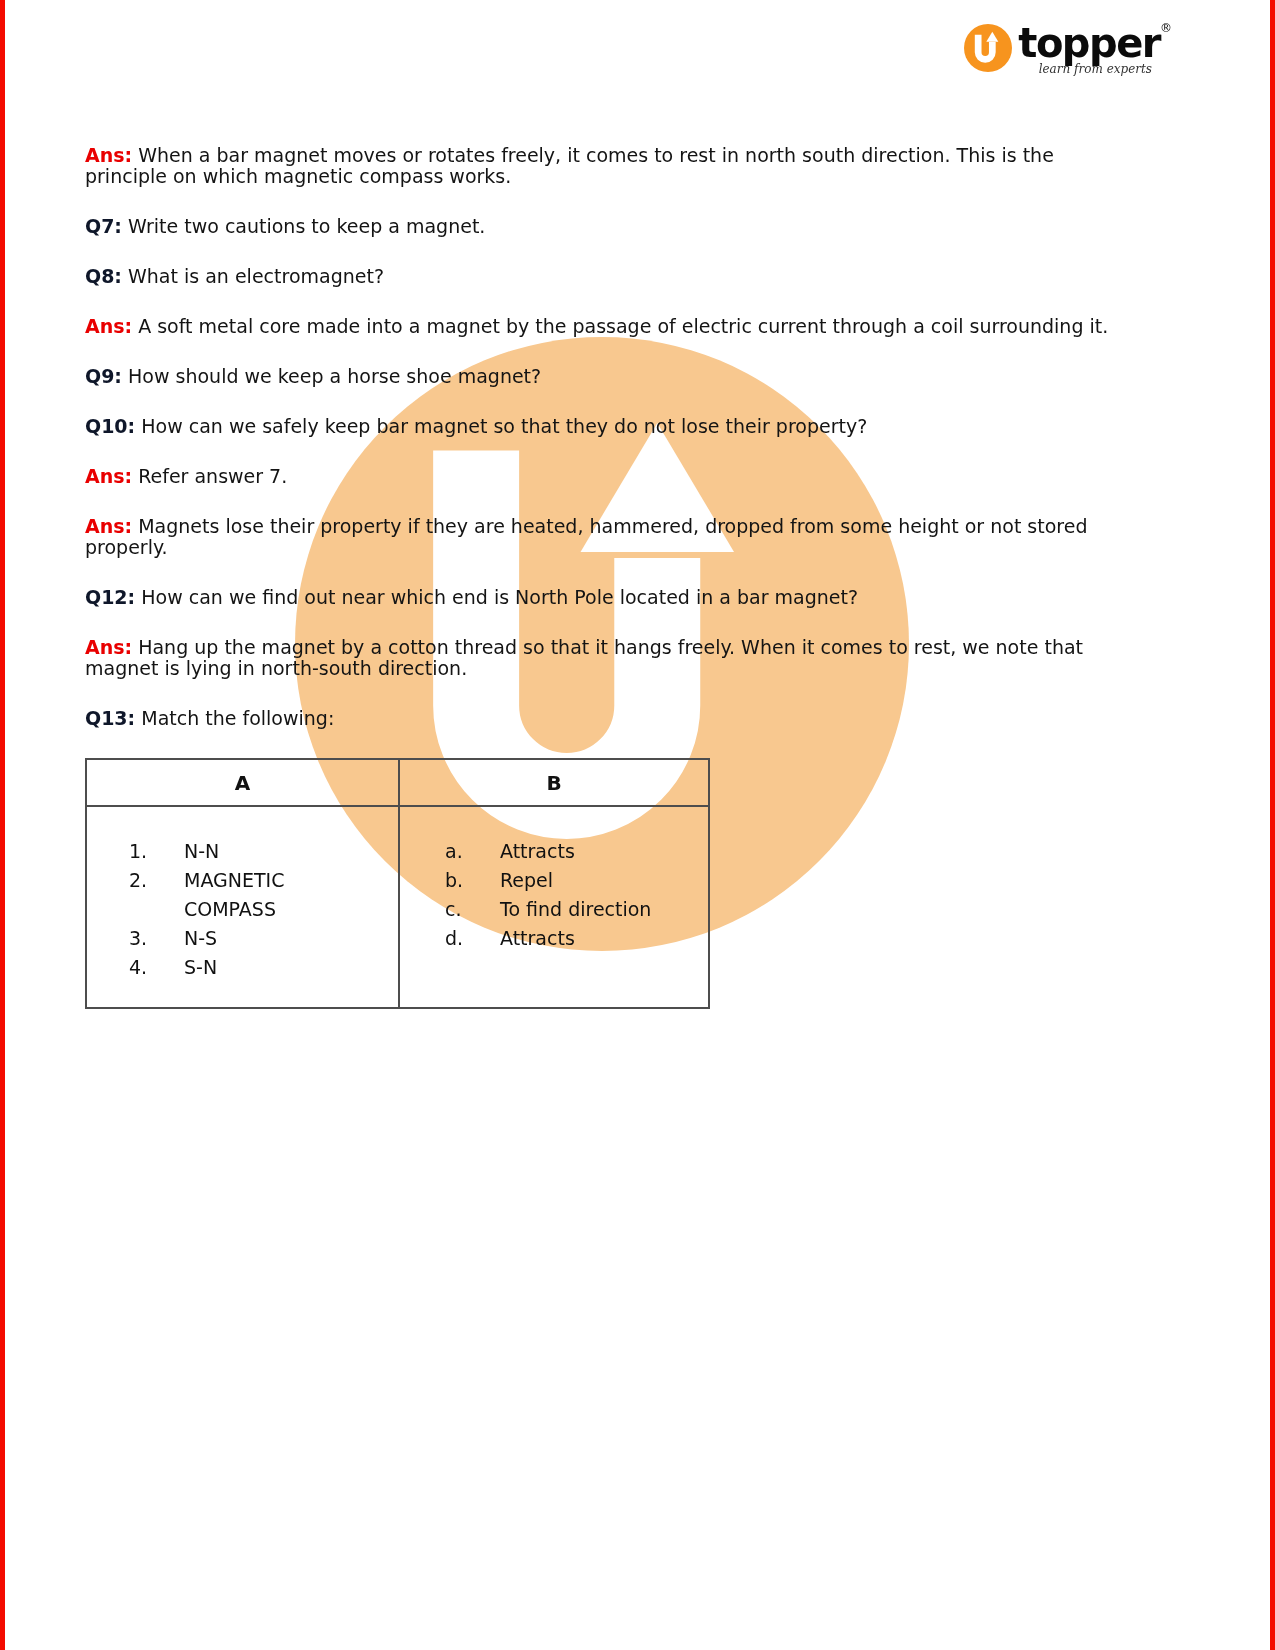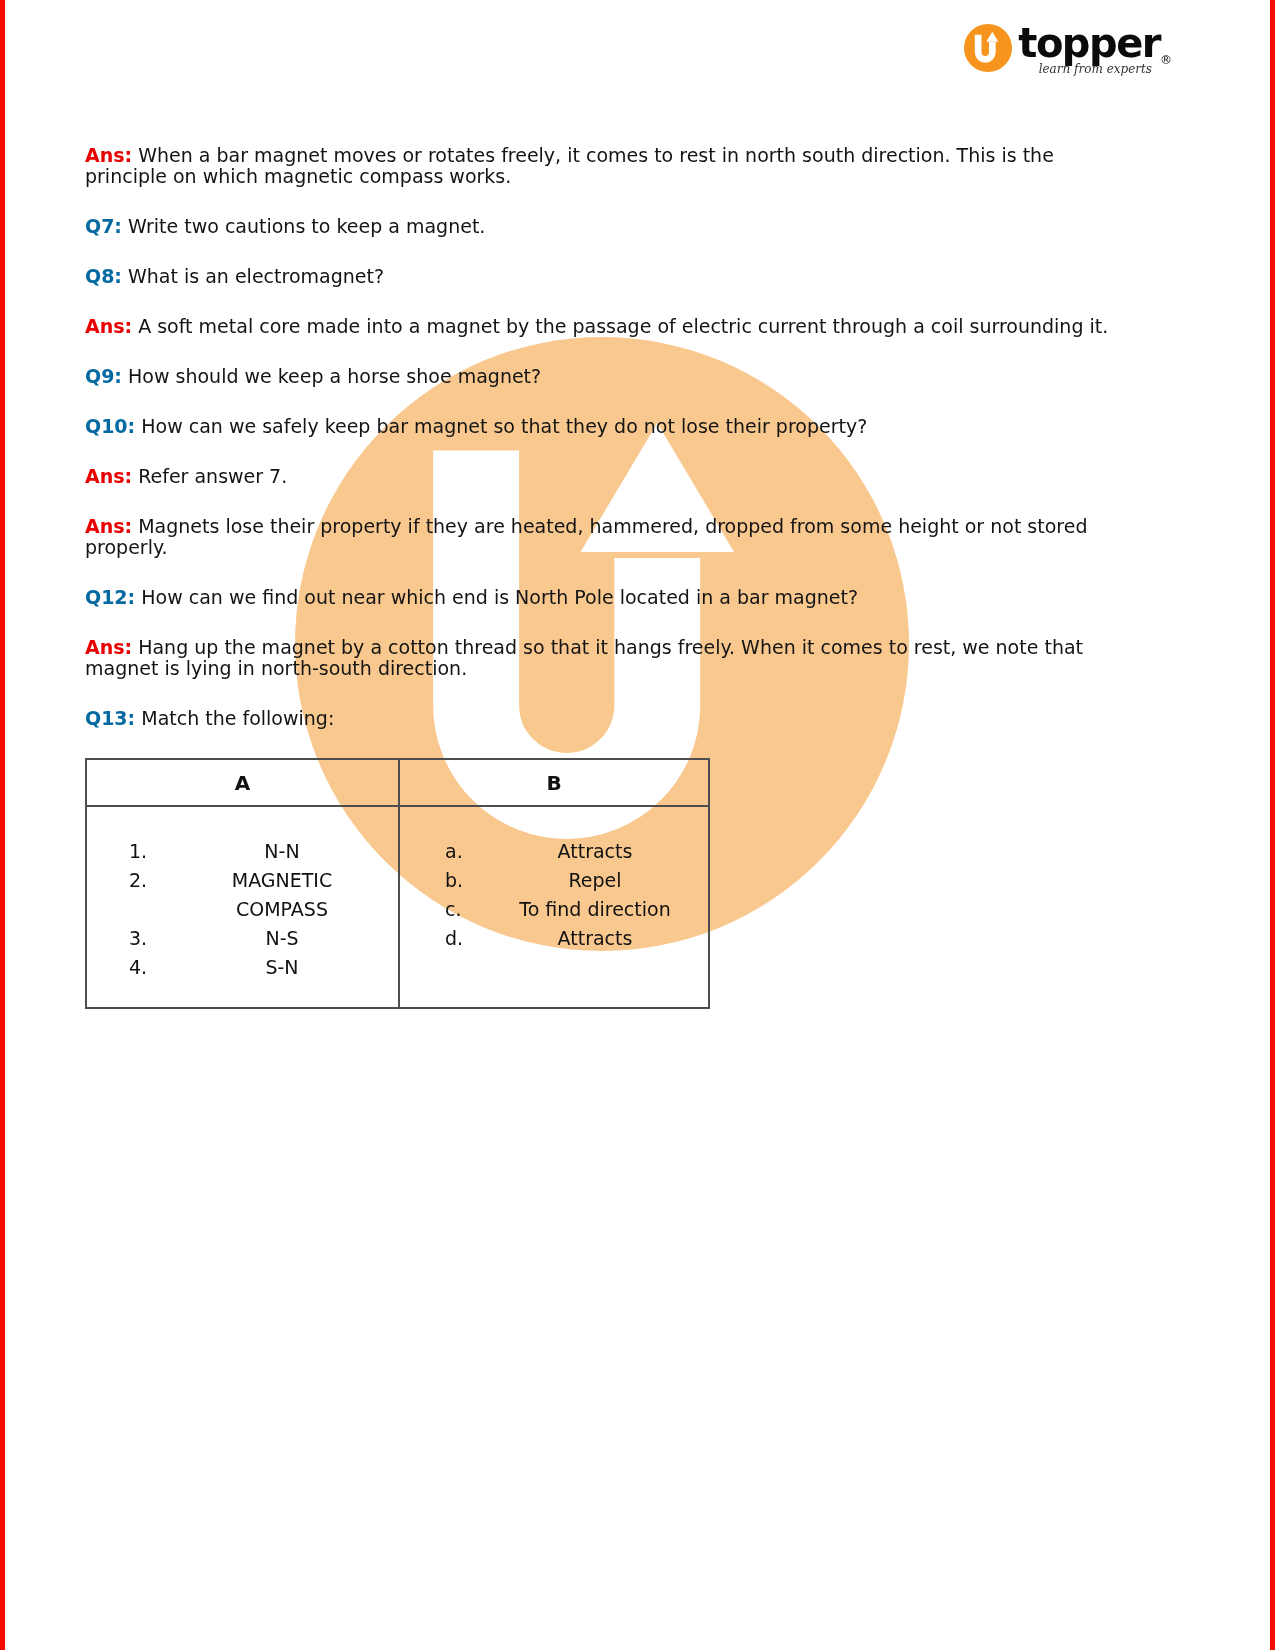--- a/index.html
+++ b/index.html
@@ -30,21 +30,21 @@
   .watermark svg { width:100%; height:100%; display:block; }
 
   
   .logo {
     position:absolute; top:20px; right:103px; z-index:2;
     display:flex; align-items:flex-start;
   }
   .logo-mark { width:48px; height:48px; margin-right:6px; margin-top:4px; }
   .logo-mark svg { width:100%; height:100%; display:block; }
   .logo-textwrap { display:flex; flex-direction:column; align-items:flex-end; }
-  .logo-word-row { display:flex; align-items:flex-end; }
+  .logo-word-row { display:flex; align-items:flex-start; }
   .logo-word {
     font-size:40px; font-weight:bold; letter-spacing:-1.5px;
     line-height:46px; color:#0b0b0b;
   }
   .logo-reg { font-size:12px; line-height:12px; margin-top:2px; color:#0b0b0b; }
   .logo-tagline {
     font-family:"DejaVu Serif", serif; font-style:italic;
     font-size:12px; color:#333; margin-top:-4px; margin-right:20px;
   }
 
@@ -55,21 +55,21 @@
     width: 1130px; 
   }
   .content .text-area { width:1045px; }
 
   p.block {
     margin:0 0 29px 0;
     font-size:19px;
     line-height:21px;
     color:#141414;
   }
-  .lbl-q  { font-weight:bold; color:#0369a1; }
+  .lbl-q  { font-weight:bold; color:#0f172a; }
   .lbl-ans{ font-weight:bold; color: var(--ans-red, #e90000); }
 
   
   .match-table {
     width:625px;
     border:2px solid #4d4d4d;
     margin-top:7px;
     background:transparent;
   }
   .mt-header {
@@ -81,21 +81,21 @@
     font-size:20px; font-weight:bold;
     border-bottom:2px solid #4d4d4d;
   }
   .mt-hcell.a { border-right:2px solid #4d4d4d; }
   .mt-body { display:grid; grid-template-columns:313px 1fr; }
   .mt-col { padding:30px 0 25px 0; }
   .mt-col.a { border-right:2px solid #4d4d4d; }
   .mt-line { display:flex; font-size:19px; line-height:29px; }
   .mt-num { flex:0 0 97px; padding-left:42px; }
   .mt-col.b .mt-num { flex:0 0 100px; padding-left:45px; }
-  .mt-val { flex:1; text-align:center; padding-right:18px; }
+  .mt-val { flex:1; text-align:left; padding-right:18px; }
 </style>
 </head>
 <body>
 
 <div class="page">
 
   <div class="edge left"></div>
   <div class="edge right"></div>
 
   <div class="watermark">

